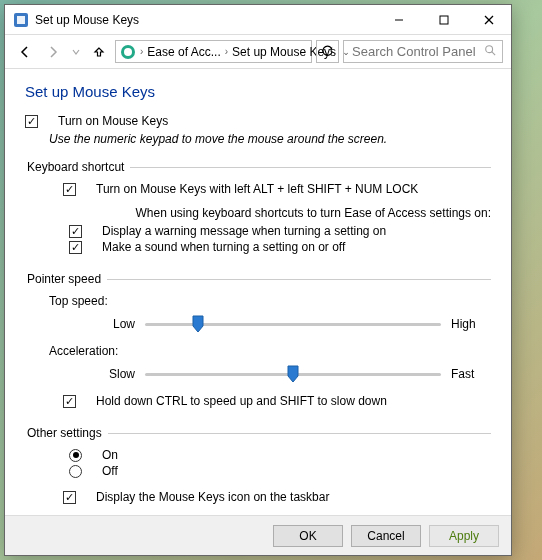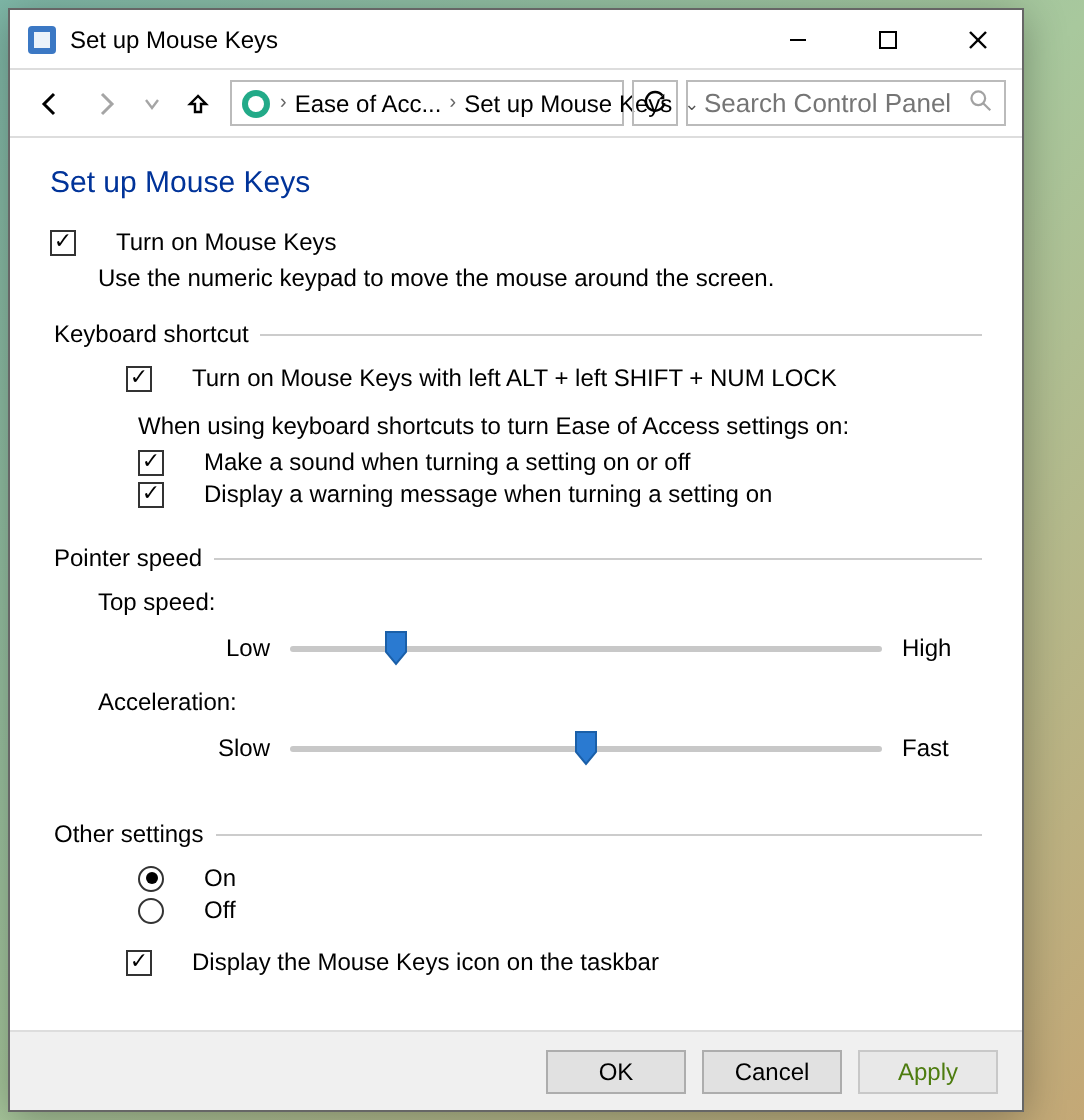--- a/index.html
+++ b/index.html
@@ -77,21 +77,21 @@
   .checkbox {
     width:13px; height:13px; border:1px solid #333; display:flex; align-items:center; justify-content:center; cursor:pointer; flex-shrink:0;
   }
   .checkbox.checked::after { content:"✓"; font-size:11px; line-height:1; color:#000; }
   .radio {
     width:13px; height:13px; border:1px solid #333; border-radius:50%; display:flex; align-items:center; justify-content:center; cursor:pointer; flex-shrink:0;
   }
   .radio.checked::after { content:""; width:6px; height:6px; background:#000; border-radius:50%; }
   .indent1 { margin-left: 38px; }
   .indent2 { margin-left: 44px; }
-  .desc { margin: 4px 0 14px 24px; }
+  .desc { margin: 4px 0 14px 24px; font-style: italic; }
   fieldset.group {
     border:none; border-top:1px solid #ccc; padding:6px 0 10px 0; margin:6px 0 0 0;
   }
   fieldset.group legend { font-size:12px; padding-right:6px; }
   .slider-row { display:flex; align-items:center; margin:6px 0 10px 0; }
   .slider-row .lbl-left  { width:120px; text-align:right; padding-right:10px; }
   .slider-row .lbl-right { width:50px; padding-left:10px; }
   .slider {
     position:relative; flex:1; height:20px; cursor:pointer;
   }
@@ -203,28 +203,28 @@
       <span>Turn on Mouse Keys</span>
     </div>
     <div class="desc">Use the numeric keypad to move the mouse around the screen.</div>
 
     <fieldset class="group">
       <legend>Keyboard shortcut</legend>
       <div class="checkbox-row indent1">
         <span class="checkbox checked"></span>
         <span>Turn on Mouse Keys with left ALT + left SHIFT + NUM LOCK</span>
       </div>
-      <div class="indent2" style="margin-top:10px; margin-bottom:4px;">When using keyboard shortcuts to turn Ease of Access settings on:</div>
+      <div class="indent2" style="margin-top:10px; margin-bottom:4px;text-align:right;">When using keyboard shortcuts to turn Ease of Access settings on:</div>
+      <div class="checkbox-row indent2">
+        <span class="checkbox checked"></span>
+        <span>Display a warning message when turning a setting on</span>
+      </div>
       <div class="checkbox-row indent2">
         <span class="checkbox checked"></span>
         <span>Make a sound when turning a setting on or off</span>
-      </div>
-      <div class="checkbox-row indent2">
-        <span class="checkbox checked"></span>
-        <span>Display a warning message when turning a setting on</span>
       </div>
     </fieldset>
 
     <fieldset class="group">
       <legend>Pointer speed</legend>
 
       <div class="label-above">Top speed:</div>
       <div class="slider-row">
         <span class="lbl-left">Low</span>
         <div class="slider">
@@ -245,20 +245,24 @@
           <div class="track"></div>
           <div class="thumb" id="thumb-accel" style="left: 50%;">
             <svg viewBox="0 0 12 18">
                 <path d="M1 1 h10 v10 l-5 6 l-5 -6 z" fill="#2a7ad1" stroke="#1a5fa8"></path>
               </svg>
           </div>
         </div>
         <span class="lbl-right">Fast</span>
       </div>
 
+      <div class="checkbox-row indent1">
+        <span class="checkbox checked"></span>
+        <span>Hold down CTRL to speed up and SHIFT to slow down</span>
+      </div>
     </fieldset>
 
     <fieldset class="group">
       <legend>Other settings</legend>
       <div class="checkbox-row indent2">
         <span class="radio checked"></span>
         <span>On</span>
       </div>
       <div class="checkbox-row indent2">
         <span class="radio"></span>

